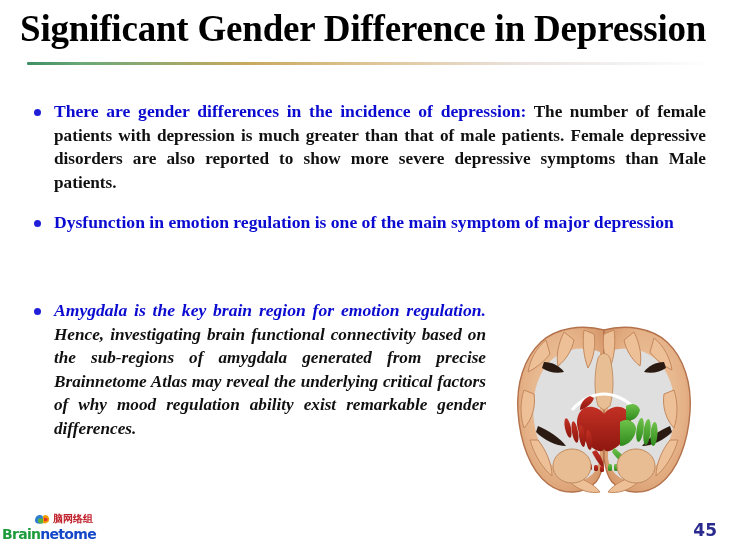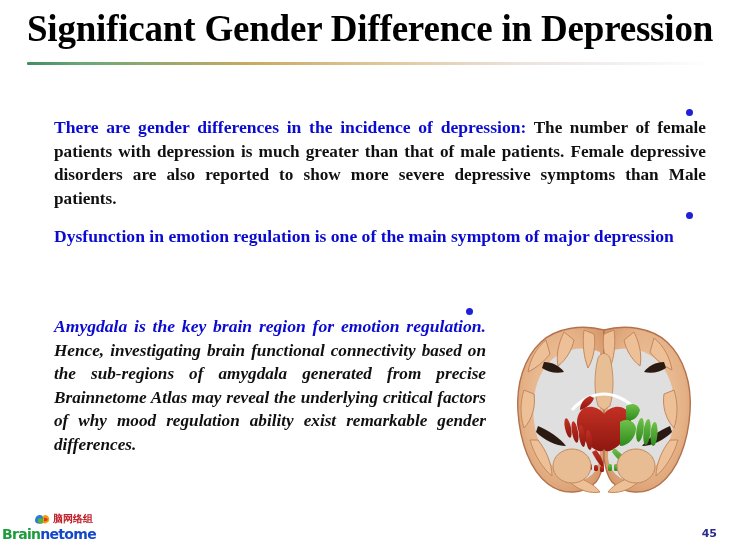--- a/index.html
+++ b/index.html
@@ -21,21 +21,20 @@
     position: absolute;
     left: 20px;
     top: 4px;
     width: 700px;
     font-size: 37px;
     font-weight: bold;
     color: #000000;
     letter-spacing: -0.2px;
     line-height: 50px;
     white-space: nowrap;
-    text-align: center;
   }
 
   .title-rule {
     position: absolute;
     left: 27px;
     top: 62px;
     width: 685px;
     height: 3px;
     background: linear-gradient(to right,
         #3f8f63 0%,
@@ -45,22 +44,21 @@
         #eae2de 72%,
         #f4f4f4 90%,
         #ffffff 100%);
     border-radius: 1px;
   }
 
   
   .bullet-block {
     position: absolute;
     display: flex;
-    align-items: flex-end;
-    flex-direction: column;
+    align-items: flex-start;
   }
   .bullet-dot {
     width: 7px;
     height: 7px;
     border-radius: 50%;
     background: #2020d8;
     flex: 0 0 auto;
     margin-top: 9px;
     margin-right: 13px;
   }
@@ -69,21 +67,21 @@
     font-weight: bold;
     line-height: 23.5px;
     color: #101010;
     text-align: justify;
   }
   .blue { color: #0a0ad0; }
 
   #bullet-1 { left: 34px; top: 100px; width: 672px; }
   #bullet-1 .bullet-text { width: 652px; }
 
-  #bullet-2 { left: 34px; top: 203px; width: 672px; gap: 6px; }
+  #bullet-2 { left: 34px; top: 211px; width: 672px; }
   #bullet-2 .bullet-text { width: 652px; }
 
   #bullet-3 { left: 34px; top: 299px; width: 452px; }
   #bullet-3 .bullet-text { width: 432px; font-style: italic; }
 
   
   .lead-line { font-size: 17.6px; }
 
   
   .brain-figure {
@@ -133,21 +131,21 @@
     white-space: nowrap;
   }
   .logo-word .seg-a { color: #1d9c3c; }
   .logo-word .seg-b { color: #1447c8; }
 
   .page-number {
     position: absolute;
     right: 14px;
     bottom: 7px;
     font-family: "DejaVu Sans", sans-serif;
-    font-size: 11px;
+    font-size: 17px;
     font-weight: bold;
     color: #2b2b8f;
   }
 </style>
 </head>
 <body>
 
 <div class="slide-title">Significant Gender Difference in Depression</div>
 
 <div class="title-rule"></div>

